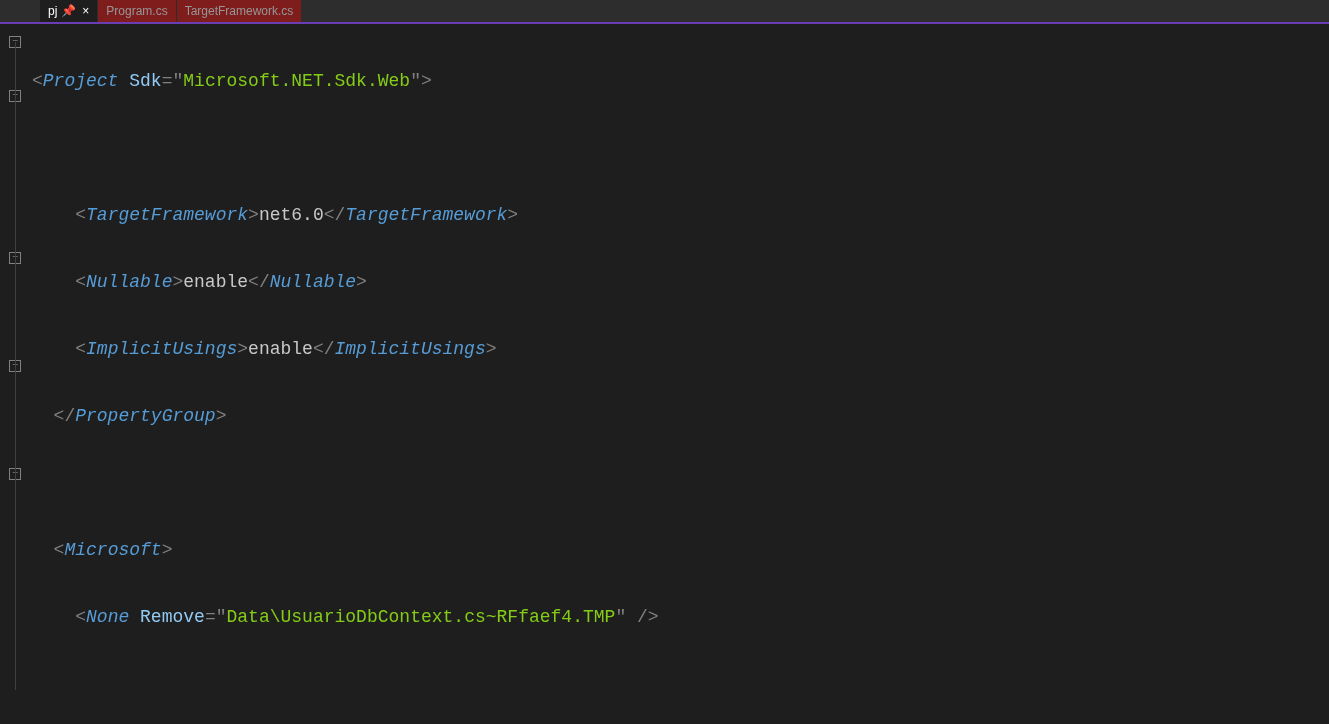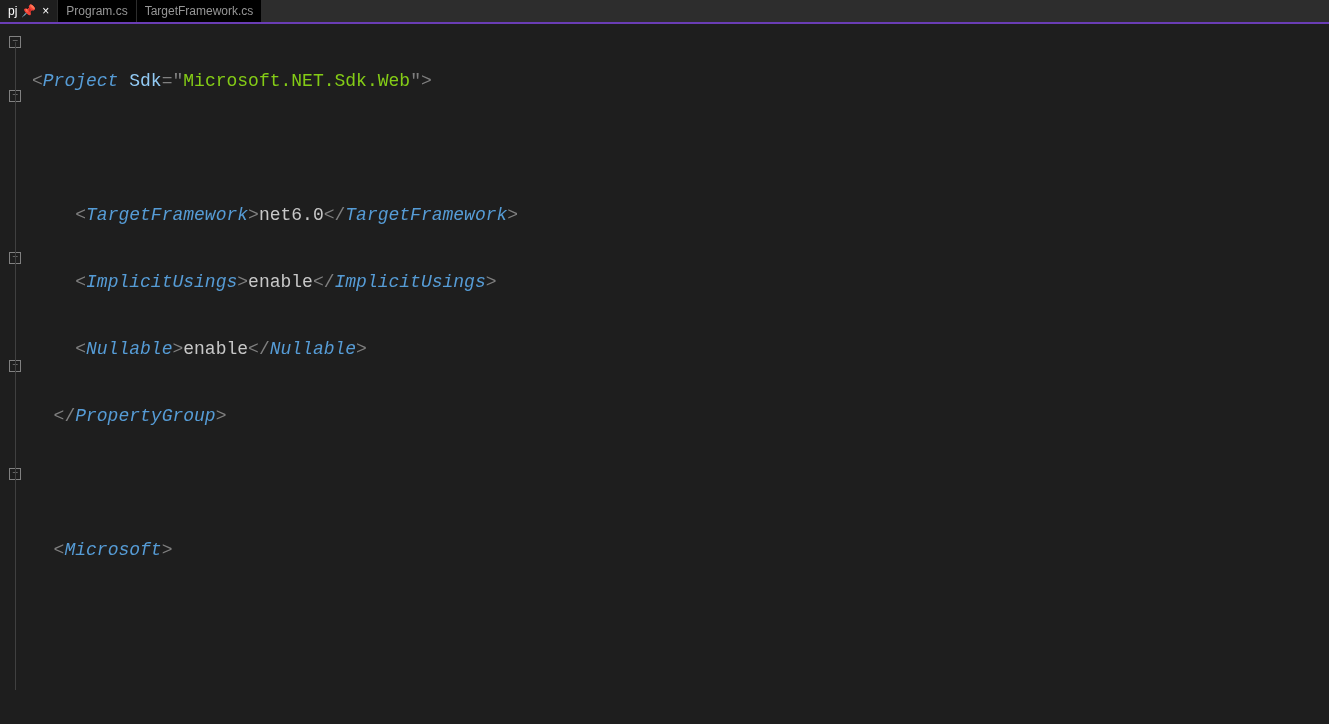--- a/index.html
+++ b/index.html
@@ -81,32 +81,32 @@
     display: flex;
     height: 22px;
     font-size: 12px;
     font-family: 'Segoe UI', sans-serif;
   }
   .htab {
     display: flex;
     align-items: center;
     padding: 0 8px;
     color: #969696;
-    background: #000000;
+    background: #7f1d1d;
     margin-right: 1px;
   }
   .htab.curr {
     background: #1e1e1e;
     color: #fff;
   }
 </style>
 </head>
 <body>
 
-<div style="position:relative; height:22px; background:#2d2d2d; overflow:hidden; border-bottom:0;">
+<div style="position:relative; height:22px; background:#2d2d2d; overflow:hidden; border-bottom:0;padding-left:40px;">
   <div class="header-tabs" style="position:static;">
     <div class="htab curr">
       <span>pj</span>
       <span style="margin-left:4px;">📌</span>
       <span style="margin-left:6px;">×</span>
     </div>
     <div class="htab">
       <span>Program.cs</span>
     </div>
     <div class="htab">
@@ -197,25 +197,26 @@
       </div>
     <div class="gutter-line">
         <div class="fold-line" style="bottom:50%;"></div>
       </div>
   </div>
 
   <div class="code-area">
     <div class="code-line"><span class="delim">&lt;</span><span class="elem">Project</span><span> </span><span class="attr-name">Sdk</span><span class="attr-eq">=</span><span class="delim">"</span><span class="attr-val">Microsoft.NET.Sdk.Web</span><span class="delim">"</span><span class="delim">&gt;</span></div>
     <div class="code-line"><span></span></div>
     <div class="code-line"><span>    </span><span class="delim">&lt;</span><span class="elem">TargetFramework</span><span class="delim">&gt;</span><span class="text-content">net6.0</span><span class="delim">&lt;/</span><span class="elem">TargetFramework</span><span class="delim">&gt;</span></div>
+    <div class="code-line"><span>    </span><span class="delim">&lt;</span><span class="elem">Nullable</span><span class="delim">&gt;</span><span class="text-content">enable</span><span class="delim">&lt;/</span><span class="elem">Nullable</span><span class="delim">&gt;</span></div>
     <div class="code-line"><span>    </span><span class="delim">&lt;</span><span class="elem">ImplicitUsings</span><span class="delim">&gt;</span><span class="text-content">enable</span><span class="delim">&lt;/</span><span class="elem">ImplicitUsings</span><span class="delim">&gt;</span></div>
-    <div class="code-line"><span>    </span><span class="delim">&lt;</span><span class="elem">Nullable</span><span class="delim">&gt;</span><span class="text-content">enable</span><span class="delim">&lt;/</span><span class="elem">Nullable</span><span class="delim">&gt;</span></div>
     <div class="code-line"><span>  </span><span class="delim">&lt;/</span><span class="elem">PropertyGroup</span><span class="delim">&gt;</span></div>
     <div class="code-line"><span></span></div>
     <div class="code-line"><span>  </span><span class="delim">&lt;</span><span class="elem">Microsoft</span><span class="delim">&gt;</span></div>
+    <div class="code-line"><span>    </span><span class="delim">&lt;</span><span class="elem">None</span><span> </span><span class="attr-name">Remove</span><span class="attr-eq">=</span><span class="delim">"</span><span class="attr-val">Data\UsuarioDbContext.cs~RFfaef4.TMP</span><span class="delim">"</span><span class="delim"> /&gt;</span></div>
     
     
     
     
     
     
     
     
     
     

